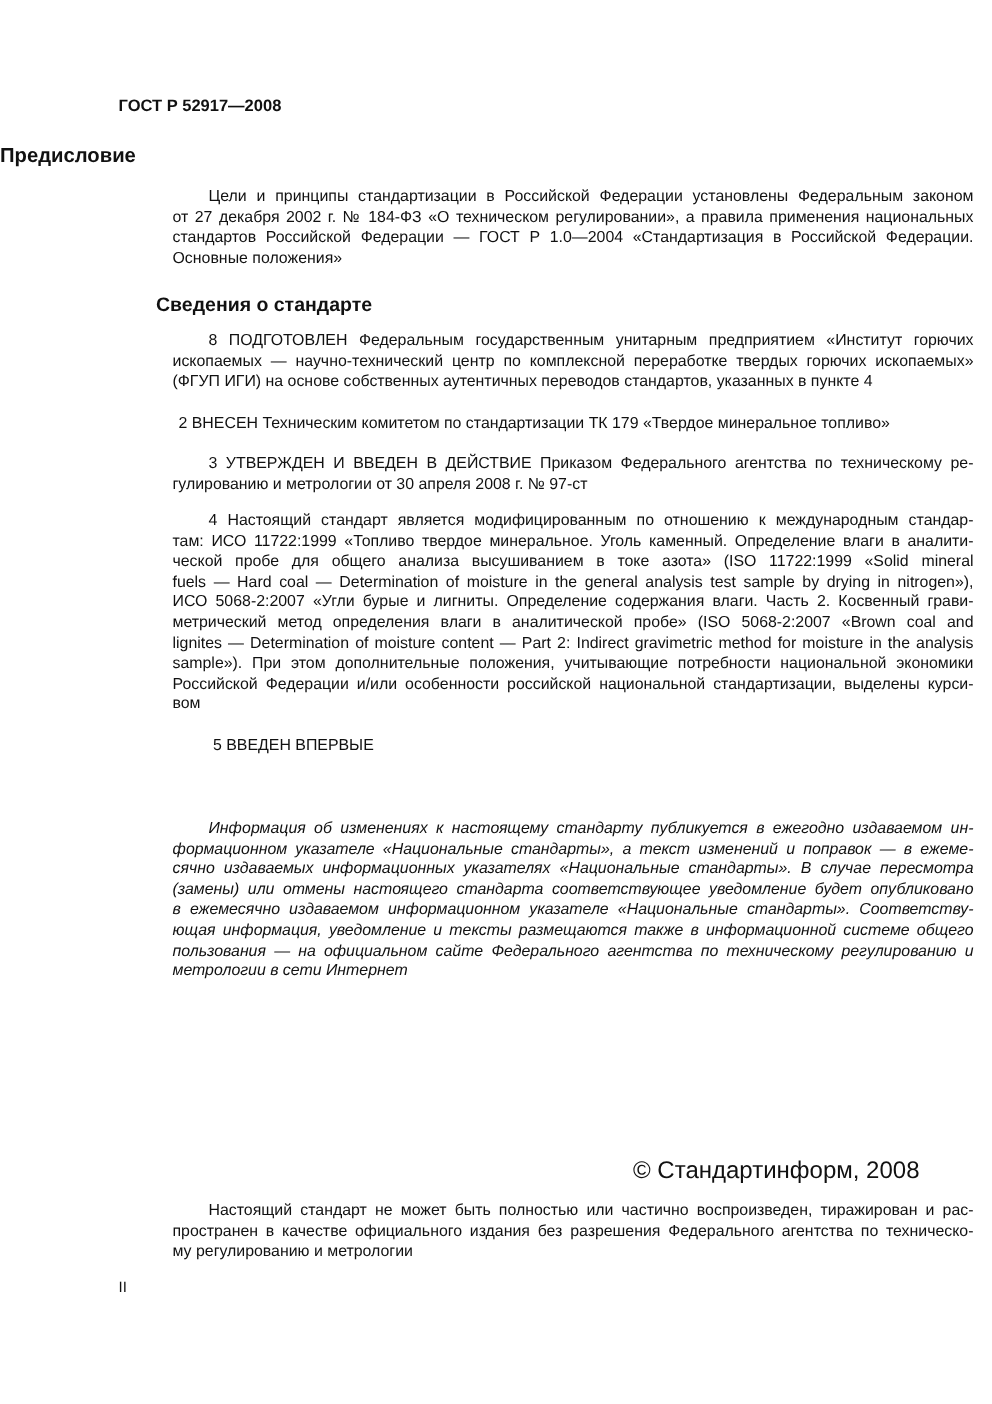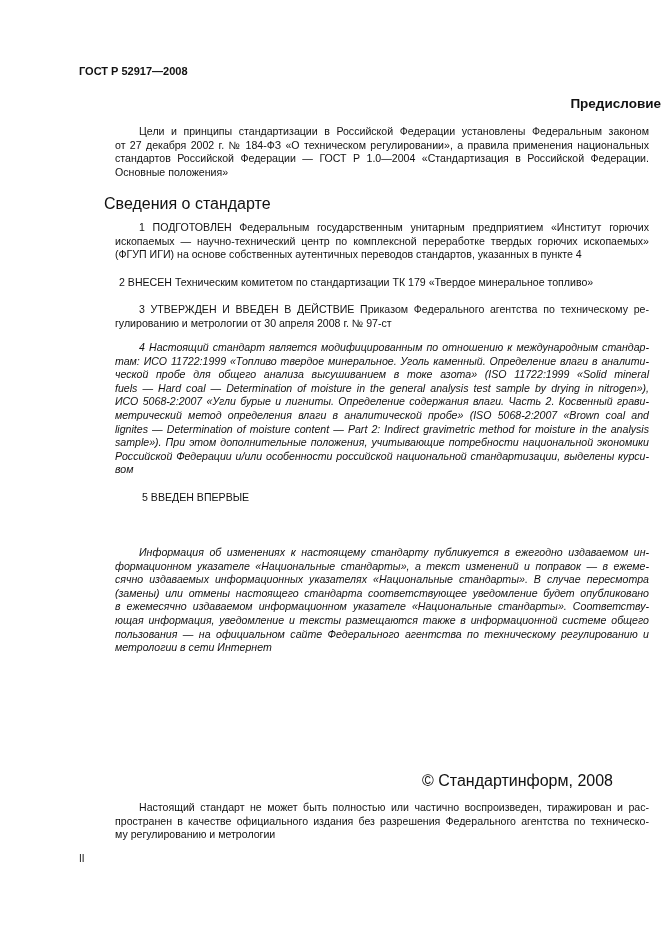--- a/index.html
+++ b/index.html
@@ -1,26 +1,26 @@
 <!DOCTYPE html>
 <html><head>
 <meta charset="utf-8">
 <style>
   html, body { margin: 0; padding: 0; background: #ffffff; }
   body { width: 661px; height: 936px; position: relative; overflow: hidden;
          font-family: "Liberation Sans", sans-serif; color: #111; }
   .page { position: absolute; left: 0; top: 0; width: 661px; height: 928px; }
   .header { position: absolute; left: 79px; top: 65px; font-size: 11px; font-weight: bold; }
-  .title { position: absolute; left: 0; width: 661px; top: 96px; text-align: right;
+  .title { position: absolute; left: 0; width: 661px; top: 96px; text-align: left;
            font-size: 13.5px; font-weight: bold; }
   .para { position: absolute; left: 79px; width: 534px; font-size: 10.6px; line-height: 13.6px; margin-left: 36px; }
   .para .ln { display: block; white-space: nowrap; text-align: justify; text-align-last: justify; height: 13.6px; overflow: visible; }
   .para .ln.last { text-align-last: left; }
   .para .ln.first { text-indent: 24px; }
-  .subhead { position: absolute; left: 104px; top: 195px; font-size: 16px; font-weight: normal; }
+  .subhead { position: absolute; left: 104px; top: 195px; font-size: 13px; font-weight: bold; }
   .italic { font-style: italic; }
   .single { position: absolute; font-size: 10.6px; white-space: nowrap; margin-left: 16px; }
   .copyright { position: absolute; right: 48px; top: 772px; font-size: 16px; }
   .pagenum { position: absolute; left: 79px; top: 853px; font-size: 10px; }
 </style>
 </head>
 <body>
 
 <div class="page">
 
@@ -31,33 +31,33 @@
   <div class="para" style="top:125px;">
     <span class="ln first">Цели и принципы стандартизации в Российской Федерации установлены Федеральным законом</span>
     <span class="ln">от 27 декабря 2002 г. № 184-ФЗ «О техническом регулировании», а правила применения национальных</span>
     <span class="ln">стандартов Российской Федерации — ГОСТ Р 1.0—2004 «Стандартизация в Российской Федерации.</span>
     <span class="ln last">Основные положения»</span>
   </div>
 
   <div class="subhead">Сведения о стандарте</div>
 
   <div class="para" style="top:221px;">
-    <span class="ln first">1  ПОДГОТОВЛЕН Федеральным государственным унитарным предприятием «Институт горючих</span>
+    <span class="ln first">8  ПОДГОТОВЛЕН Федеральным государственным унитарным предприятием «Институт горючих</span>
     <span class="ln">ископаемых — научно-технический центр по комплексной переработке твердых горючих ископаемых»</span>
     <span class="ln last">(ФГУП ИГИ) на основе собственных аутентичных переводов стандартов, указанных в пункте 4</span>
   </div>
 
   <div class="single" style="left:103px; top:276px;">2  ВНЕСЕН Техническим комитетом по стандартизации ТК 179 «Твердое минеральное топливо»</div>
 
   <div class="para" style="top:303px;">
     <span class="ln first">3  УТВЕРЖДЕН И ВВЕДЕН В ДЕЙСТВИЕ Приказом Федерального агентства по техническому ре-</span>
     <span class="ln last">гулированию и метрологии от 30 апреля 2008 г. № 97-ст</span>
   </div>
 
-  <div class="para" style="top:341px;font-style:italic;">
+  <div class="para" style="top:341px;">
     <span class="ln first">4  Настоящий стандарт является модифицированным по отношению к международным стандар-</span>
     <span class="ln">там: ИСО 11722:1999 «Топливо твердое минеральное. Уголь каменный. Определение влаги в аналити-</span>
     <span class="ln">ческой пробе для общего анализа высушиванием в токе азота» (ISO 11722:1999 «Solid mineral</span>
     <span class="ln">fuels — Hard coal — Determination of moisture in the general analysis test sample by drying in nitrogen»),</span>
     <span class="ln">ИСО 5068-2:2007 «Угли бурые и лигниты. Определение содержания влаги. Часть 2.  Косвенный грави-</span>
     <span class="ln">метрический метод определения влаги в аналитической пробе» (ISO 5068-2:2007 «Brown coal and</span>
     <span class="ln">lignites — Determination of moisture content — Part 2:  Indirect gravimetric method for moisture in the analysis</span>
     <span class="ln">sample»). При этом дополнительные положения, учитывающие потребности национальной экономики</span>
     <span class="ln">Российской Федерации и/или особенности российской национальной стандартизации, выделены курси-</span>
     <span class="ln last">вом</span>

